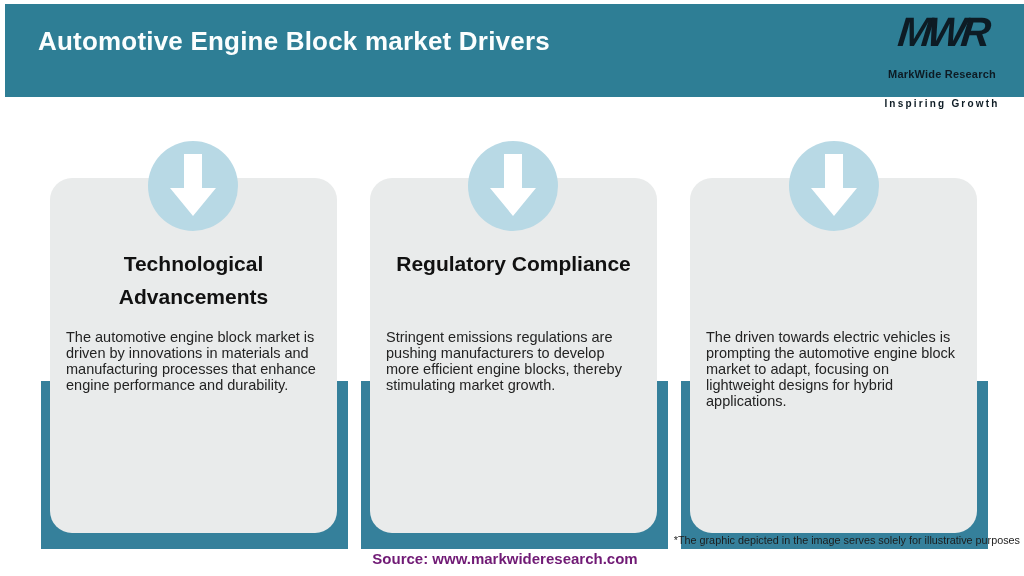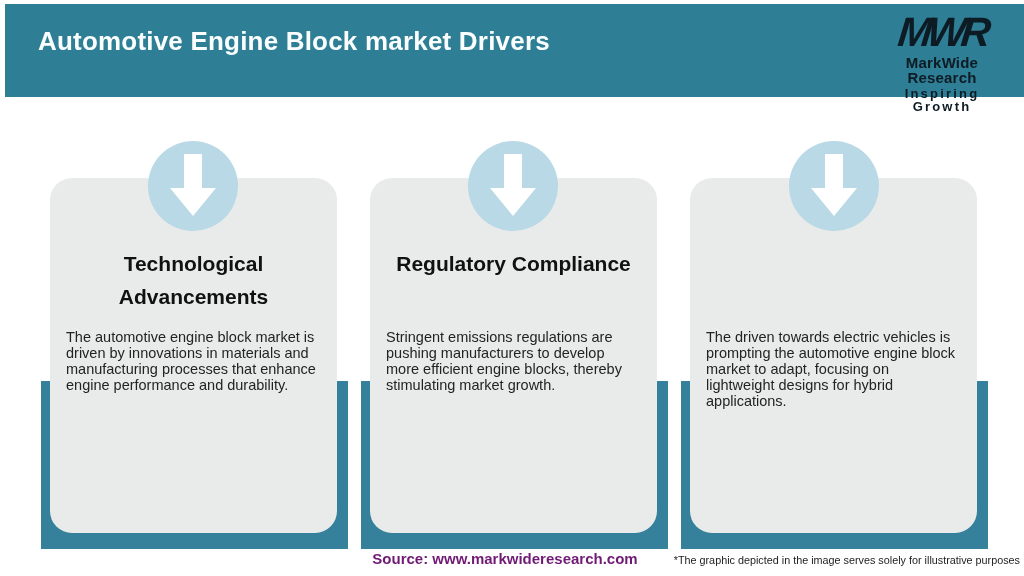--- a/index.html
+++ b/index.html
@@ -39,28 +39,28 @@
   }
   .logo-mark {
     font-size: 41px;
     font-weight: 700;
     font-style: italic;
     letter-spacing: -5px;
     transform: skewX(-6deg);
     color: #0D1B24;
   }
   .logo-name {
-    margin-top: 2px;
-    font-size: 15px;
+    margin-top: 16px;
+    font-size: 11px;
     font-weight: 700;
     letter-spacing: 0.2px;
   }
   .logo-tagline {
-    margin-top: 2px;
-    font-size: 13px;
+    margin-top: 19px;
+    font-size: 10px;
     font-weight: 700;
     letter-spacing: 2.2px;
   }
 
   
   .teal-frame {
     position: absolute;
     top: 381px;
     width: 307px;
     height: 168px;
@@ -120,21 +120,21 @@
     position: absolute;
     left: 330px; top: 550px;
     width: 350px;
     text-align: center;
     font-size: 15px;
     font-weight: 700;
     color: #701a75;
   }
   .disclaimer-line {
     position: absolute;
-    right: 4px; top: 554px;
+    right: 4px; top: 534px;
     font-size: 10.8px;
     font-weight: 500;
     color: #1c1c1c;
   }
 </style>
 </head>
 <body>
 
 <div class="canvas">
 

